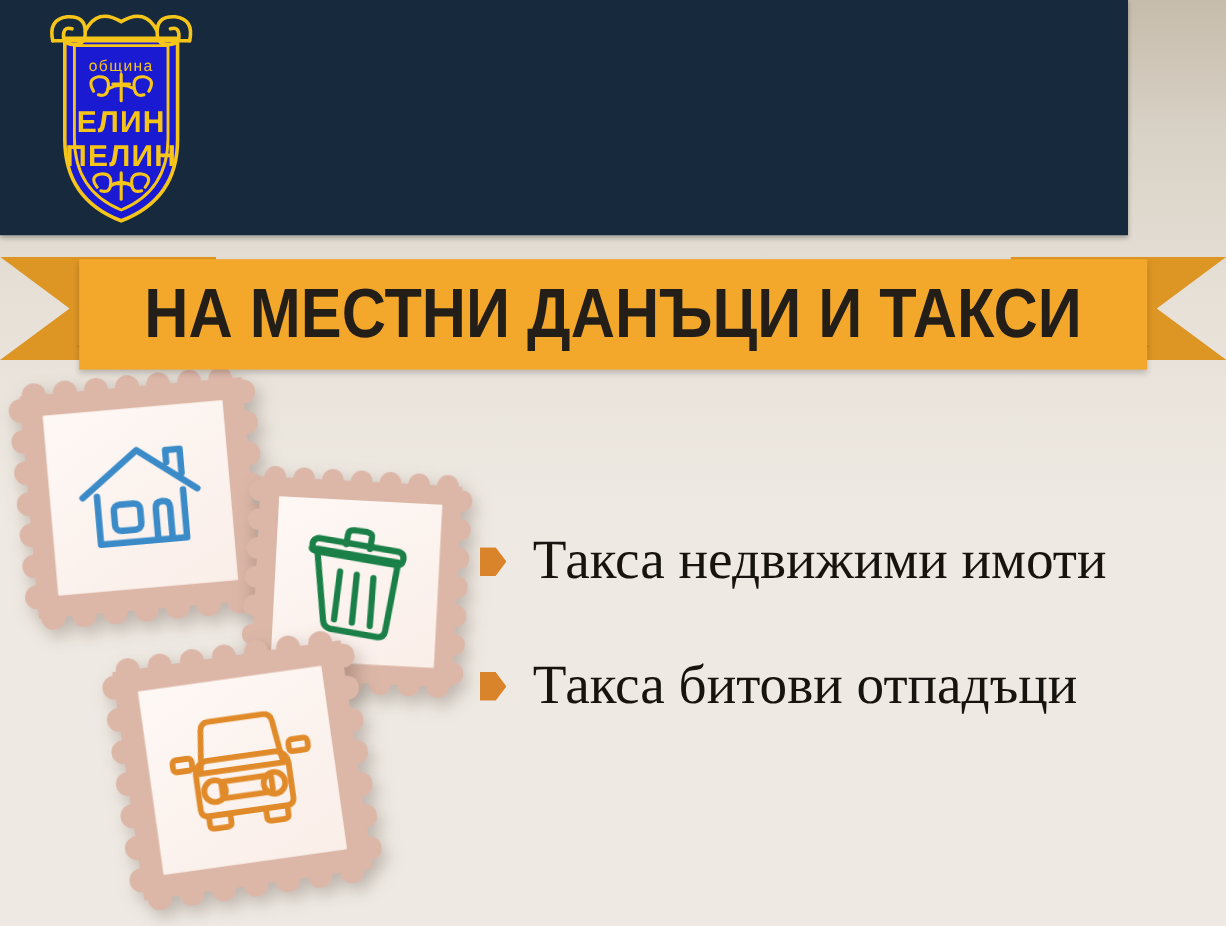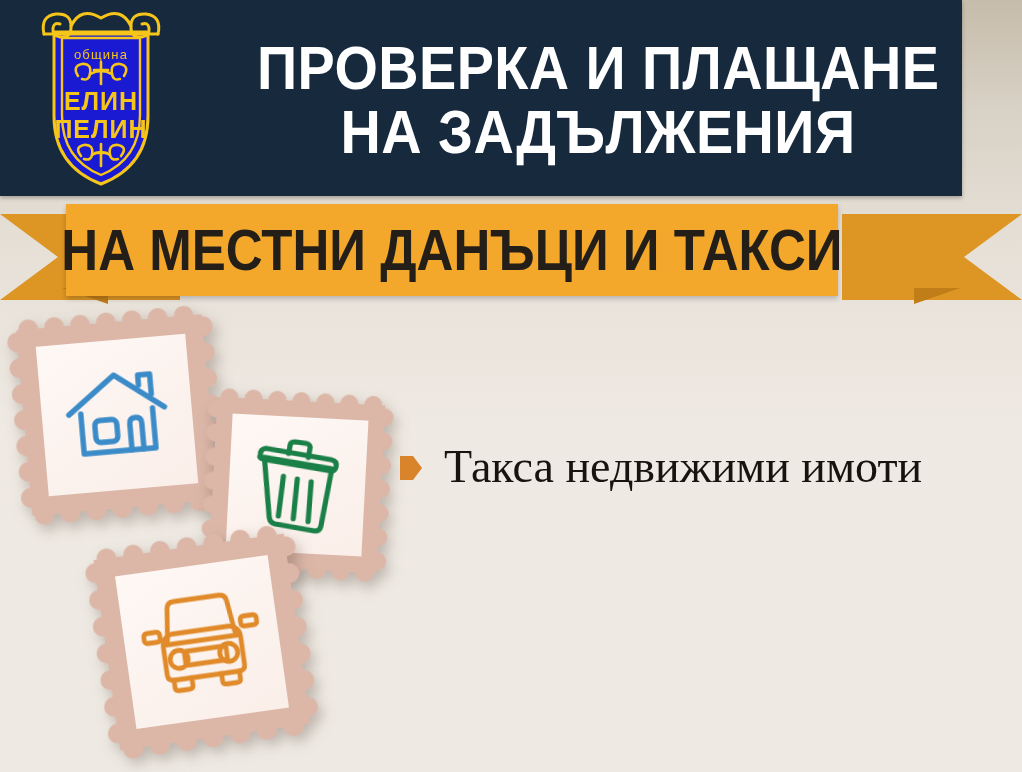--- a/index.html
+++ b/index.html
@@ -13,21 +13,20 @@
     position:relative;width:1022px;height:772px;overflow:hidden;
     background:linear-gradient(180deg,#c6bcab 0%,#d8d1c5 14%,#e6e0d7 32%,#eee9e2 55%,#eeeae3 100%);
   }
 
   
   .header{
     position:absolute;left:0;top:0;width:940px;height:196px;
     background:#16293d;
     box-shadow:0 2px 4px rgba(0,0,0,.28);
     z-index:4;
-    padding-left:22px;
   }
   .crest{
     position:absolute;left:26px;top:4px;width:150px;height:188px;
   }
   .title-wrap{
     position:absolute;left:188px;top:10px;width:820px;height:180px;
     display:flex;flex-direction:column;align-items:center;justify-content:center;
   }
   .title-line{
     color:#ffffff;
@@ -59,21 +58,21 @@
   }
   .ribbon-fold-l{
     position:absolute;left:62px;top:92px;width:46px;height:16px;background:#c07d18;
     clip-path:polygon(0 0,46px 0,46px 16px);
   }
   .ribbon-fold-r{
     position:absolute;right:62px;top:92px;width:46px;height:16px;background:#c07d18;
     clip-path:polygon(0 0,46px 0,0 16px);
   }
   .ribbon-main{
-    position:absolute;left:66px;top:8px;width:772px;height:92px;
+    position:absolute;left:66px;top:20px;width:890px;height:92px;
     background:#f3a82c;
     box-shadow:0 3px 5px rgba(0,0,0,.20);
     display:flex;align-items:center;justify-content:center;
   }
   .ribbon-text{
     color:#231f18;
     font-family:"Liberation Sans", sans-serif;
     font-weight:bold;font-size:58px;line-height:1;
     transform:scaleX(.88);transform-origin:center;white-space:nowrap;
     letter-spacing:0px;
@@ -152,24 +151,20 @@
         <g fill="none" stroke="#f6c519" stroke-width="2.6" stroke-linecap="round">
           <path d="M55 152 Q48 143 58 141 Q68 140 66 151 Q65 157 58 155"></path>
           <path d="M95 152 Q102 143 92 141 Q82 140 84 151 Q85 157 92 155"></path>
           <path d="M66 151 Q75 145 84 151"></path>
           <path d="M75 140 L75 162"></path>
           <path d="M69 149 L81 149"></path>
         </g>
       </svg>
     </div>
 
-    <div class="title-wrap">
-      <div class="title-line">ПРОВЕРКА И ПЛАЩАНЕ</div>
-      <div class="title-line">НА ЗАДЪЛЖЕНИЯ</div>
-    </div>
   </div>
 
   <div class="ribbon">
     <div class="ribbon-tail left"></div>
     <div class="ribbon-tail right"></div>
     <div class="ribbon-fold-l"></div>
     <div class="ribbon-fold-r"></div>
     <div class="ribbon-main">
       <div class="ribbon-text">НА МЕСТНИ ДАНЪЦИ И ТАКСИ</div>
     </div>
@@ -340,15 +335,21 @@
     </div>
   </div>
 
   <div class="list">
     <div class="list-item">
       <span class="bullet">
           <span></span>
         </span>
       <span class="item-text">Такса недвижими имоти</span>
     </div>
+    <div class="list-item">
+      <span class="bullet">
+          <span></span>
+        </span>
+      <span class="item-text">Такса битови отпадъци</span>
+    </div>
   </div>
 
 </div>
 
 </body></html>

